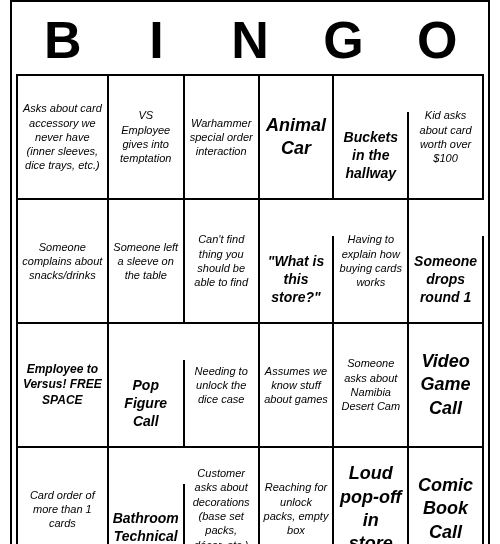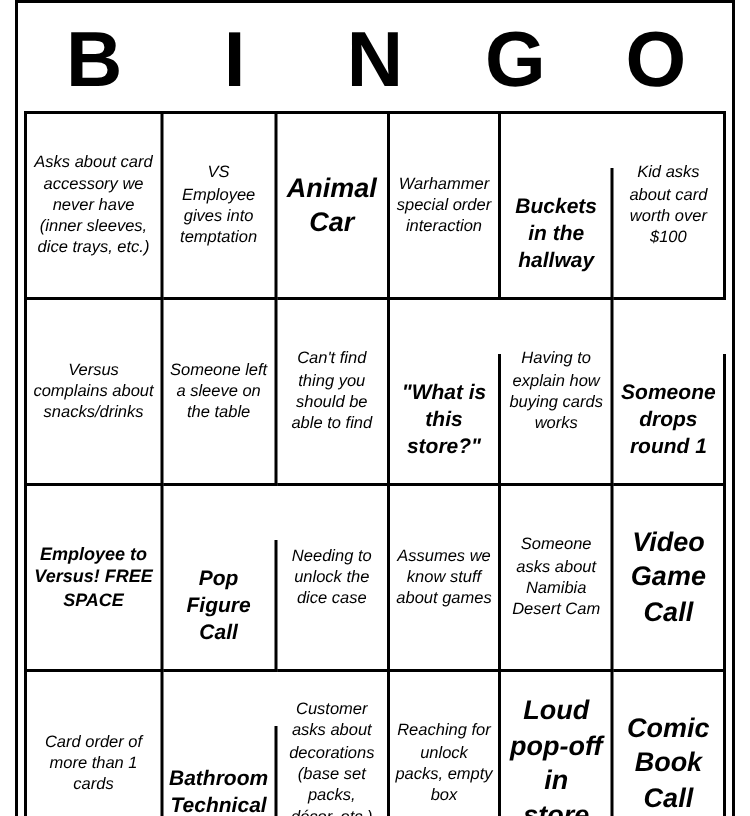--- a/index.html
+++ b/index.html
@@ -72,25 +72,25 @@
   <div class="bingo-header">
     <span class="bingo-letter">B</span>
     <span class="bingo-letter">I</span>
     <span class="bingo-letter">N</span>
     <span class="bingo-letter">G</span>
     <span class="bingo-letter">O</span>
   </div>
   <div class="bingo-grid" id="grid-container">
   <div class="bingo-cell">Asks about card accessory we never have (inner sleeves, dice trays, etc.)</div>
       <div class="bingo-cell">VS Employee gives into temptation</div>
+      <div class="bingo-cell">Warhammer special order interaction</div>
       <div class="bingo-cell large-text">Animal Car</div>
-      <div class="bingo-cell">Warhammer special order interaction</div>
       <div class="bingo-cell medium-text">Buckets in the hallway</div>
       <div class="bingo-cell">Kid asks about card worth over $100</div>
-      <div class="bingo-cell">Versus complains about snacks/drinks</div>
+      <div class="bingo-cell">Someone complains about snacks/drinks</div>
       <div class="bingo-cell">Someone left a sleeve on the table</div>
       <div class="bingo-cell">Can't find thing you should be able to find</div>
       <div class="bingo-cell medium-text">"What is this store?"</div>
       <div class="bingo-cell">Having to explain how buying cards works</div>
       <div class="bingo-cell medium-text">Someone drops round 1</div>
       <div class="bingo-cell free-space">Employee to Versus! FREE SPACE</div>
       <div class="bingo-cell medium-text">Pop Figure Call</div>
       <div class="bingo-cell">Needing to unlock the dice case</div>
       <div class="bingo-cell">Assumes we know stuff about games</div>
       <div class="bingo-cell">Someone asks about Namibia Desert Cam</div>

